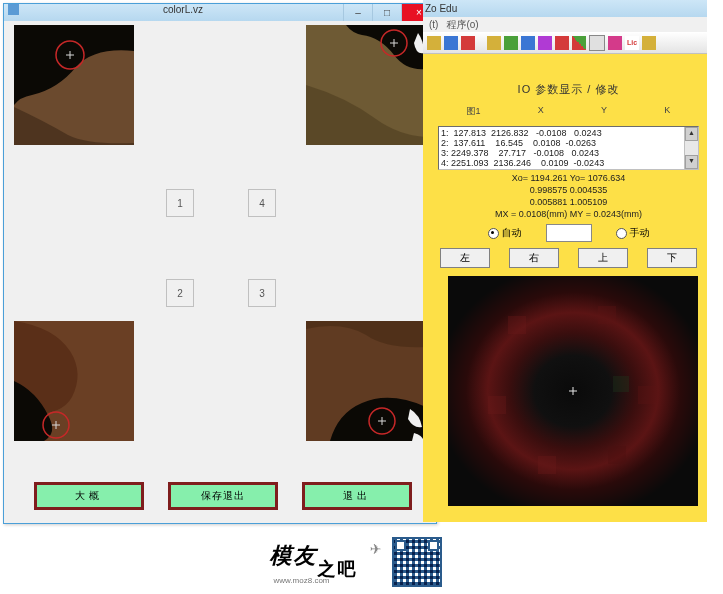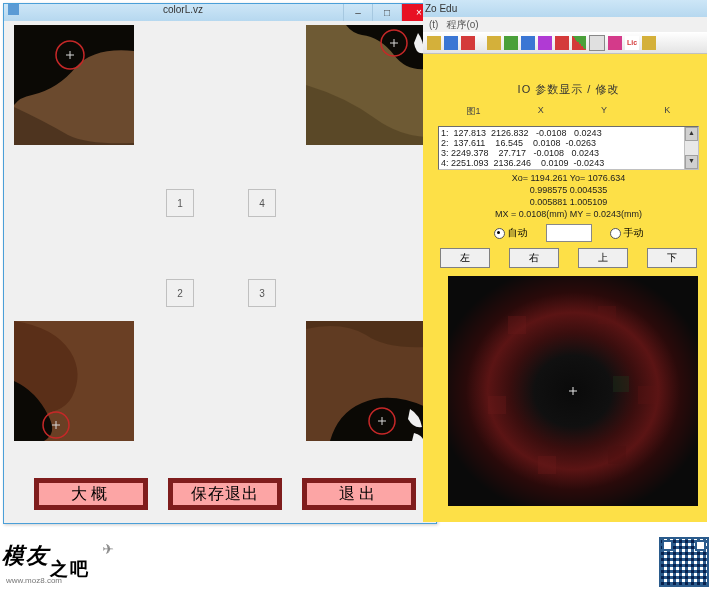--- a/index.html
+++ b/index.html
@@ -8,45 +8,45 @@
   .title-bar{height:17px;background:linear-gradient(#cde6f7,#b6d8ef);display:flex;position:relative;font-size:10px;color:#333}
   .sys-icon{width:11px;height:11px;margin:0 4px;background:#5b9bd5;display:inline-block}
   .title-text{flex:1;text-align:center}
   .win-btns{display:flex;height:100%}
   .win-btn{width:28px;height:100%;display:flex;align-items:center;justify-content:center;font-family:Arial;font-size:10px;color:#444;border-left:1px solid #a6c8e0}
   .win-close{background:#e81123;color:#fff;width:34px}
   .left-client{position:relative;width:100%;height:501px;background:#f0f0f0}
   .thumb{position:absolute;width:120px;height:120px;overflow:hidden}
   .thumb svg{display:block}
   .num-btn{position:absolute;width:26px;height:26px;background:#f0f0f0;border:1px solid #c0c0c0;display:flex;align-items:center;justify-content:center;font-size:10px;color:#555}
-  .bottom-btn{position:absolute;width:104px;height:22px;background:#fca5a5;border:5px solid #7f1d1d;display:flex;align-items:center;justify-content:center;font-size:16px;letter-spacing:4px}
+  .bottom-btn{position:absolute;width:104px;height:22px;background:#86efac;border:3px solid #7f1d1d;display:flex;align-items:center;justify-content:center;font-size:10px;letter-spacing:4px}
   
   .right-window{position:absolute;left:423px;top:0;width:284px;height:522px;background:#fde047}
   .r-title{height:17px;background:linear-gradient(#cde6f7,#b6d8ef);display:flex;align-items:center;font-size:10px;color:#333;padding-left:2px}
   .r-menu{height:15px;background:#f0f0f0;font-size:10px;color:#555;padding-left:6px;display:flex;align-items:center;gap:8px}
   .r-toolbar{height:20px;background:linear-gradient(#fefefe,#e4e4e4);border-top:1px solid #fff;border-bottom:1px solid #c0c0c0;display:flex;align-items:center;gap:3px;padding:0 4px}
   .tb{width:14px;height:14px;display:inline-block}
   .r-panel{padding:6px 8px 0 15px}
   .panel-title{text-align:center;font-size:11px;color:#333;margin:22px 0 8px 0;letter-spacing:1px}
   .hdr-row{display:flex;justify-content:space-around;font-size:9px;color:#444;margin-bottom:8px}
   .data-table{border:1px inset #c0c0c0;background:#fff;font-family:Arial;font-size:9px;color:#222;padding:1px 6px 1px 2px;position:relative;height:40px;overflow:hidden}
   .data-table .row{white-space:pre}
   .vscroll{position:absolute;right:0;top:0;width:13px;height:100%;background:#e8e8e8;border-left:1px solid #c0c0c0}
   .vscroll .arr{height:12px;background:#d0d0d0;border:1px solid #a0a0a0;font-size:7px;text-align:center;line-height:9px;color:#333}
   .info-block{text-align:center;font-size:9px;color:#222;line-height:12px;margin-top:2px}
-  .mode-row{display:flex;justify-content:center;gap:18px;margin-top:4px;font-size:10px;align-items:center}
+  .mode-row{display:flex;justify-content:center;gap:24px;margin-top:4px;font-size:10px;align-items:center}
   .mode-row input[type=text]{width:40px;height:14px;border:1px solid #888;background:#fff}
   .radio-dot{width:9px;height:9px;border:1px solid #555;border-radius:50%;display:inline-block;vertical-align:middle;margin-right:3px;background:#fff;position:relative}
   .radio-dot.sel::after{content:"";position:absolute;left:2px;top:2px;width:3px;height:3px;background:#000;border-radius:50%}
   .dir-row{display:flex;justify-content:space-between;margin-top:6px;padding:0 2px}
   .dir-btn{width:48px;height:18px;background:#f0f0f0;border:1px solid #808080;font-size:10px;display:flex;align-items:center;justify-content:center}
   .preview{margin:8px 10px 0 10px;position:relative}
   .preview svg{display:block}
   
-  .footer{position:absolute;left:0;bottom:0;width:723px;height:64px;background:#fff;display:flex;align-items:center;justify-content:space-between;gap:10px;padding-right:14px;box-sizing:border-box}
+  .footer{position:absolute;left:0;bottom:0;width:723px;height:64px;background:#fff;display:flex;align-items:center;justify-content:center;gap:10px;padding-right:14px;box-sizing:border-box}
   .logo{width:114px;height:46px;position:relative}
   .logo .cn1{position:absolute;left:2px;top:2px;font-size:22px;font-style:italic;font-weight:bold;color:#000;letter-spacing:2px}
   .logo .cn2{position:absolute;left:50px;top:18px;font-size:18px;font-weight:bold;color:#000;letter-spacing:2px}
   .logo .url{position:absolute;left:6px;bottom:0;font-size:8px;color:#777}
   .logo .plane{position:absolute;right:0;top:2px;font-size:14px;color:#888}
   .qr{width:50px;height:50px;background:
       repeating-linear-gradient(0deg,#2a5b8c 0 3px,#fff 3px 6px),
       repeating-linear-gradient(90deg,#2a5b8c 0 3px,transparent 3px 6px);
       background-blend-mode:multiply;border:2px solid #2a5b8c;box-sizing:border-box;position:relative}
   .qr::before,.qr::after{content:"";position:absolute;width:11px;height:11px;border:2px solid #2a5b8c;background:#fff;box-sizing:border-box}

